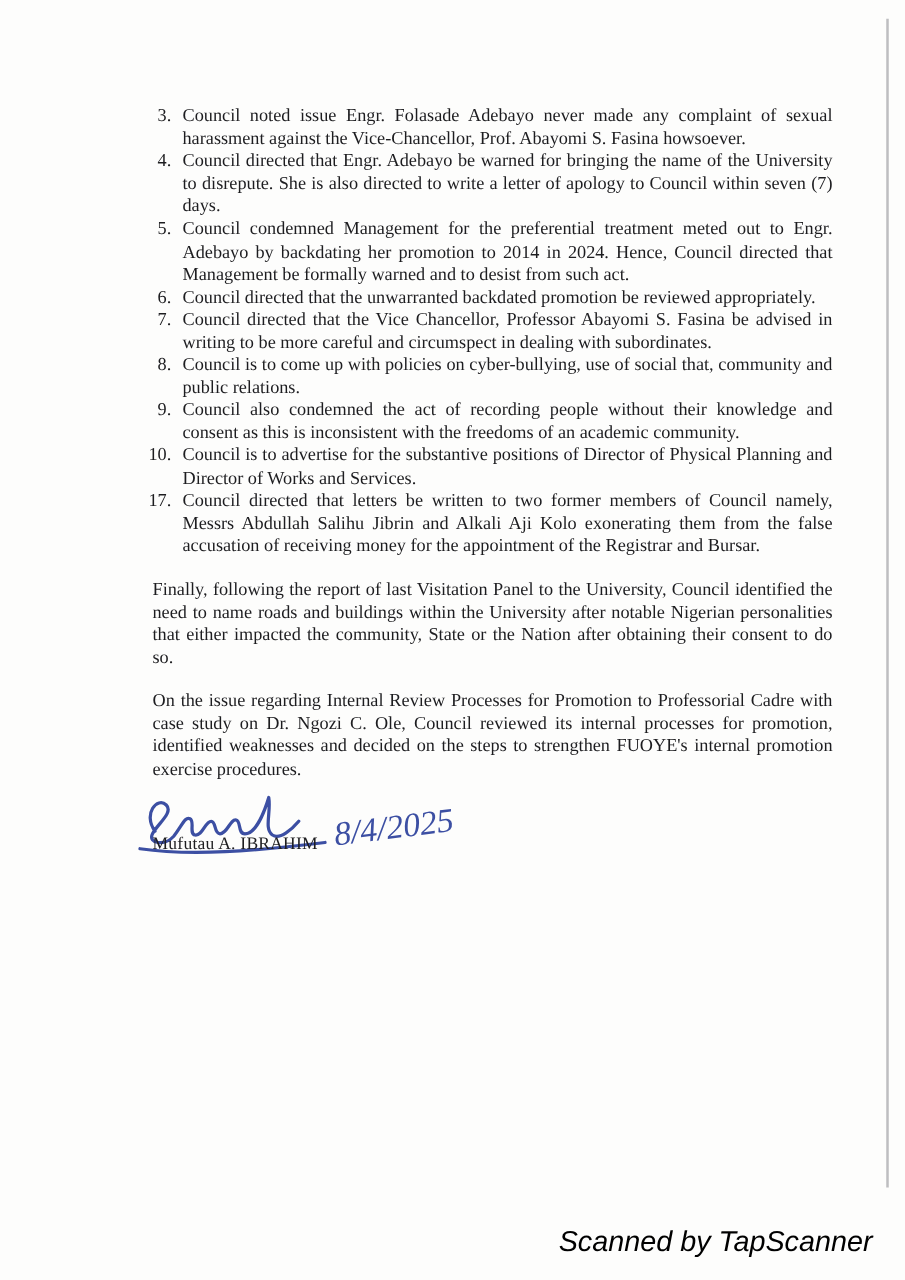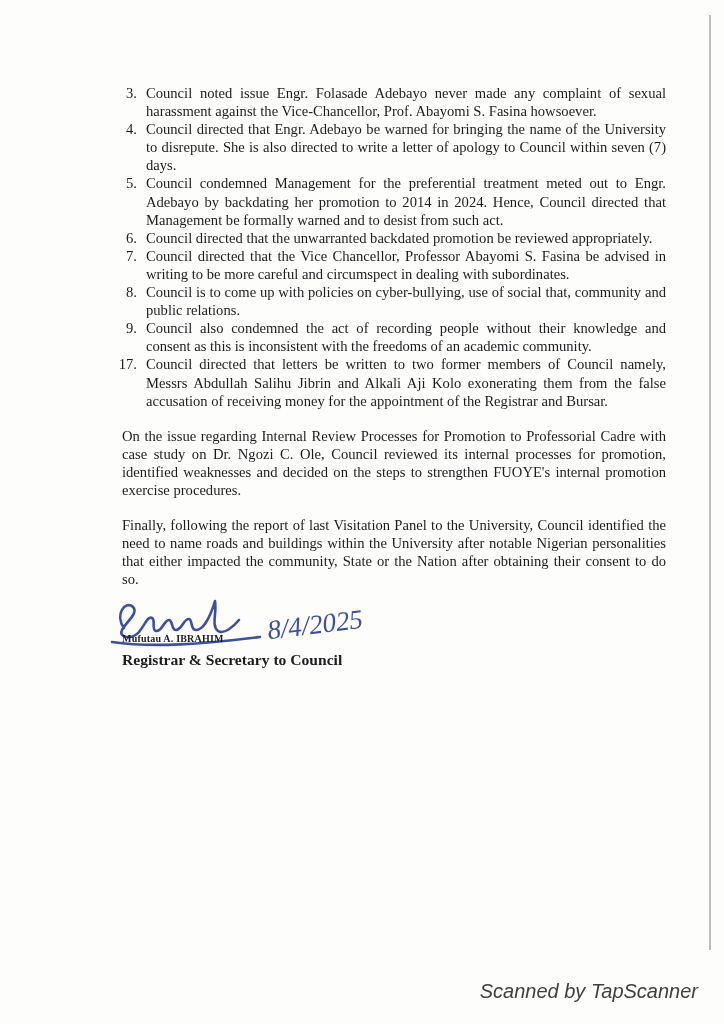--- a/index.html
+++ b/index.html
@@ -47,39 +47,39 @@
     margin-top:6px;
     height:86px;
   }
   .sig-ink {
     position:absolute;
     left:-14px; top:-2px;
   }
   .sig-name {
     position:absolute;
     left:0; top:36px;
-    font-weight:bold;
-    font-size:10px;
+    font-weight:normal;
+    font-size:14px;
     letter-spacing:.2px;
     white-space:nowrap;
   }
   .sig-title {
     position:absolute;
     left:0; top:57px;
     font-weight:bold;
     font-size:15.6px;
     white-space:nowrap;
   }
   .scanner-credit {
     position:absolute;
     top:980px; right:26px;
     font-family:"Liberation Sans", sans-serif;
     font-style:italic;
-    font-size:20px;
-    color:#404040;
+    font-size:23px;
+    color:#000000;
     white-space:nowrap;
   }
 </style>
 </head>
 <body>
 
 <div class="page">
 
   <div class="scan-edge-line"></div>
 
@@ -108,37 +108,40 @@
       </div>
       <div class="li">
         <span class="num">8.</span>
         <span class="txt">Council is to come up with policies on cyber-bullying, use of social that, community and public relations.</span>
       </div>
       <div class="li">
         <span class="num">9.</span>
         <span class="txt">Council also condemned the act of recording people without their knowledge and consent as this is inconsistent with the freedoms of an academic community.</span>
       </div>
       <div class="li">
+        <span class="num">10.</span>
+        <span class="txt">Council is to advertise for the substantive positions of Director of Physical Planning and Director of Works and Services.</span>
+      </div>
+      <div class="li">
         <span class="num">17.</span>
         <span class="txt">Council directed that letters be written to two former members of Council namely, Messrs Abdullah Salihu Jibrin and Alkali Aji Kolo exonerating them from the false accusation of receiving money for the appointment of the Registrar and Bursar.</span>
       </div>
     </div>
 
+    <div class="para">Finally, following the report of last Visitation Panel to the University, Council identified the need to name roads and buildings within the University after notable Nigerian personalities that either impacted the community, State or the Nation after obtaining their consent to do so.</div>
     <div class="para">On the issue regarding Internal Review Processes for Promotion to Professorial Cadre with case study on Dr. Ngozi C. Ole, Council reviewed its internal processes for promotion, identified weaknesses and decided on the steps to strengthen FUOYE's internal promotion exercise procedures.</div>
-    <div class="para">Finally, following the report of last Visitation Panel to the University, Council identified the need to name roads and buildings within the University after notable Nigerian personalities that either impacted the community, State or the Nation after obtaining their consent to do so.</div>
 
     <div class="sig-block">
       <svg class="sig-ink" width="310" height="64" viewBox="0 0 310 64">
         <g fill="none" stroke="#3c4fa3" stroke-width="2.6" stroke-linecap="round" stroke-linejoin="round">
           <path d="M16 36 C6 22 18 8 25 15 C31 21 18 30 14 38 C10 46 24 48 31 40 C38 31 40 24 44 26 C48 28 43 38 48 39 C54 40 56 28 61 28 C65 28 63 38 68 38 C74 38 76 26 81 27 C85 28 82 38 88 38 C97 38 104 19 107 9 C109 21 103 34 110 39 C116 43 126 34 131 28"></path>
           <path d="M4 50 C45 56 95 52 152 45"></path>
         </g>
         <text x="160" y="40" transform="rotate(-7 220 40)" font-family="Liberation Serif, serif" font-style="italic" font-size="27" fill="#3c4fa3">8/4/2025</text>
       </svg>
       <div class="sig-name">Mufutau A. IBRAHIM</div>
-      <div class="sig-title">Registrar &amp; Secretary to Council</div>
     </div>
 
   </div>
 
   <div class="scanner-credit">Scanned by TapScanner</div>
 
 </div>
 
 </body></html>

